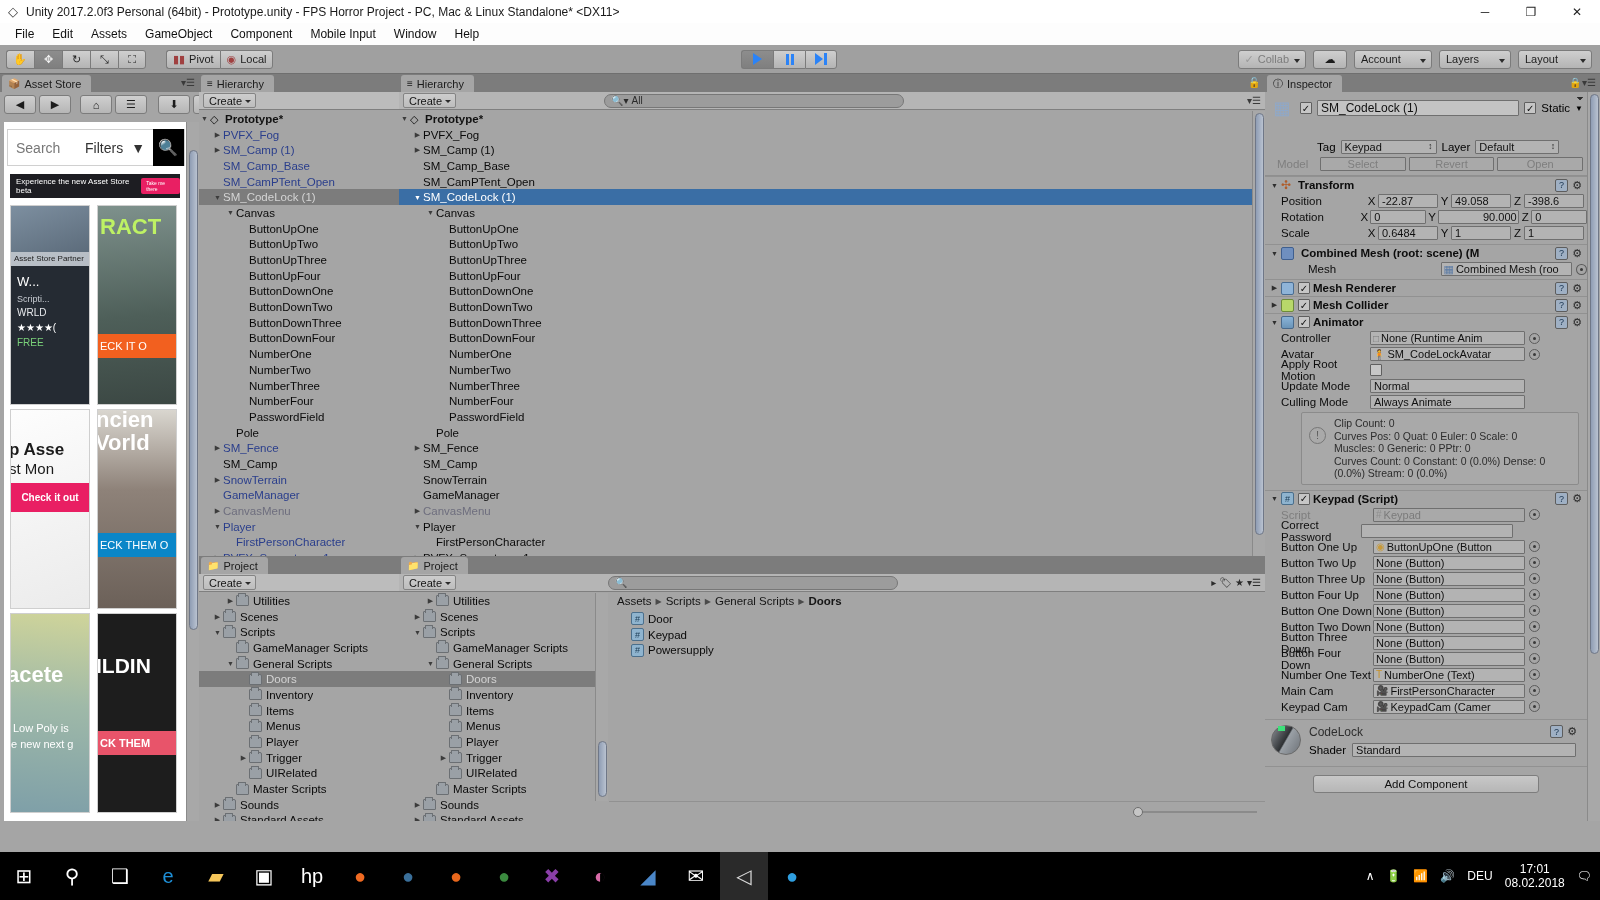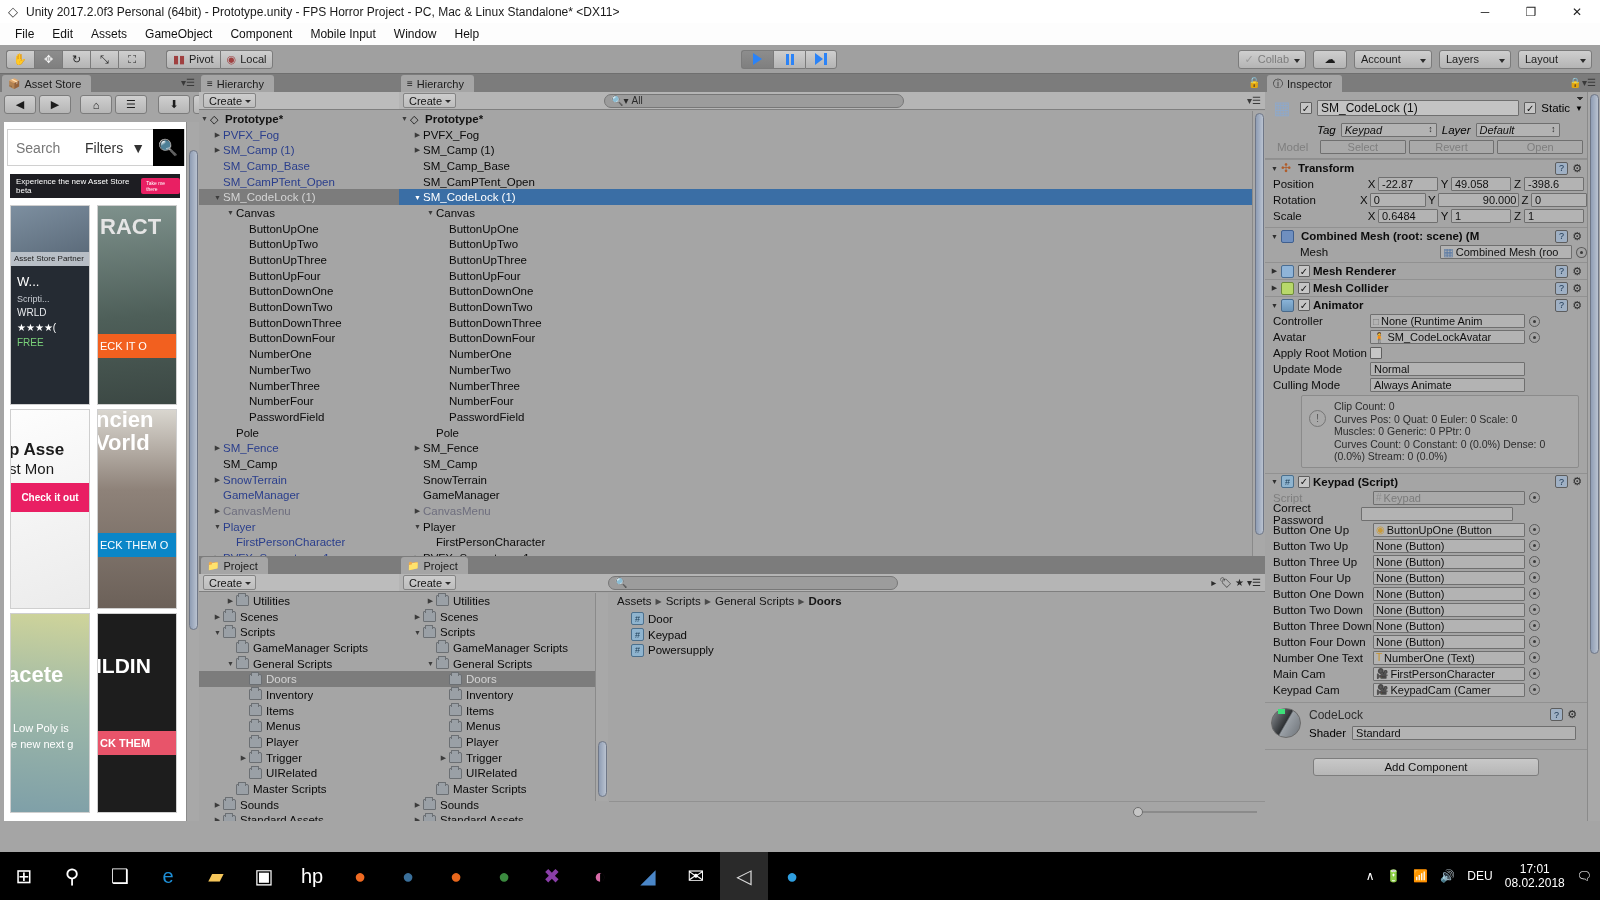--- a/index.html
+++ b/index.html
@@ -114,21 +114,21 @@
            border-radius:2px; background:#8fb4cf; color:#1b3b55; font-size:9px;
            display:flex;align-items:center;justify-content:center; }
   .crumbs { height:16px; display:flex; align-items:center; gap:4px; font-size:11.5px;
             color:#151515; padding-left:8px; background:#a5a5a5; }
   .crumbs .sep { color:#4a4a4a; font-size:8px; }
   .crumbs .cur { font-weight:bold; }
 
   
   .insp-body { position:absolute; overflow:hidden; background:#a5a5a5; }
   .irow { display:flex; align-items:center; height:16px; font-size:11.5px; color:#0d0d0d; }
-  .ilabel { padding-left:8px; }
+  .ilabel { padding-left:16px; }
   .ifield {
     height:14px; background:#b3b3b3; border:1px solid #6f6f6f; border-radius:1px;
     font-size:11px; color:#101010; display:flex; align-items:center; padding:0 3px;
     overflow:hidden; white-space:nowrap;
   }
   .ifield.dim { color:#7b7b7b; background:#a9a9a9; }
   .ifield.obj { padding-left:2px; gap:2px; }
   .chk { width:12px;height:12px;background:#c6c6c6;border:1px solid #5f5f5f;border-radius:1px;
          display:flex;align-items:center;justify-content:center;font-size:10px;color:#111; }
   .hdrrow { height:17px; background:#a5a5a5; display:flex; align-items:center;
@@ -303,21 +303,21 @@
           <div style="font-size:10px;color:#e8eaed;margin-bottom:4px;">WRLD</div>
           <div style="font-size:10px;color:#fff;">
             <span>★★★★</span><span>(</span>
           </div>
           <div style="font-size:10px;color:#7ad17a;margin-top:4px;">FREE</div>
         </div>
       </div>
 
       <div class="card" style="left:93px;top:83px;width:80px;height:200px;background:#5e7470;">
         <div style="position:absolute;left:0;top:0;width:100%;height:200px;background:linear-gradient(175deg,#7e918c 0%,#4e5f59 55%,#3b4743 100%);"></div>
-        <div style="position:absolute;left:2px;top:8px;font-size:22px;font-weight:bold;color:#e5e5e5;">RACT</div>
+        <div style="position:absolute;left:2px;top:8px;font-size:22px;font-weight:bold;color:#bef264;">RACT</div>
         <div style="position:absolute;left:0;top:128px;width:100%;background:#f2601f;color:#fff;font-size:11px;padding:6px 2px;">ECK IT O</div>
       </div>
 
       <div class="card" style="left:6px;top:287px;width:80px;height:200px;background:#fafafa;">
         <div style="position:absolute;left:0;top:0;width:100%;height:200px;background:linear-gradient(160deg,#fdfdfd,#ebebeb);"></div>
         <div style="position:absolute;left:-2px;top:30px;font-size:17px;font-weight:bold;color:#1b1b1b;">p Asse</div>
         <div style="position:absolute;left:-2px;top:50px;font-size:15px;color:#1b1b1b;">st Mon</div>
         <div style="position:absolute;left:0;top:73px;width:100%;background:#e91f63;color:#fff;font-size:10px;font-weight:bold;padding:9px 0;text-align:center;">Check it out</div>
       </div>
 
@@ -857,21 +857,21 @@
         <div style="display:flex;align-items:center;gap:5px;">
           <div style="width:26px;height:24px;display:flex;align-items:center;justify-content:center;">
             <span style="font-size:18px;color:#8fa8c8;">▦</span>
           </div>
           <div class="chk">✓</div>
           <div class="ifield" style="flex:1;height:16px;font-size:12px;background:#c3c3c3;">SM_CodeLock (1)</div>
           <div class="chk">✓</div>
           <div style="font-size:11.5px;">Static</div>
           <div style="font-size:8px;">▼</div>
         </div>
-        <div style="display:flex;align-items:center;gap:5px;margin-top:3px;padding-left:48px;font-style:italic;">
+        <div style="display:flex;align-items:center;gap:5px;margin-top:20px;padding-left:48px;">
           <span style="font-size:11.5px;">Tag</span>
           <div class="ifield ddfield" style="width:96px;">Keypad</div>
           <span style="font-size:11.5px;">Layer</span>
           <div class="ifield ddfield" style="width:84px;">Default</div>
         </div>
         <div style="display:flex;align-items:center;gap:3px;margin-top:3px;padding-left:8px;">
           <span style="font-size:11.5px;color:#7f7f7f;width:40px;">Model</span>
           <div class="ifield" style="flex:1;justify-content:center;color:#7e7e7e;background:#a9a9a9;">Select</div>
           <div class="ifield" style="flex:1;justify-content:center;color:#7e7e7e;background:#a9a9a9;">Revert</div>
           <div class="ifield" style="flex:1;justify-content:center;color:#7e7e7e;background:#a9a9a9;">Open</div>

